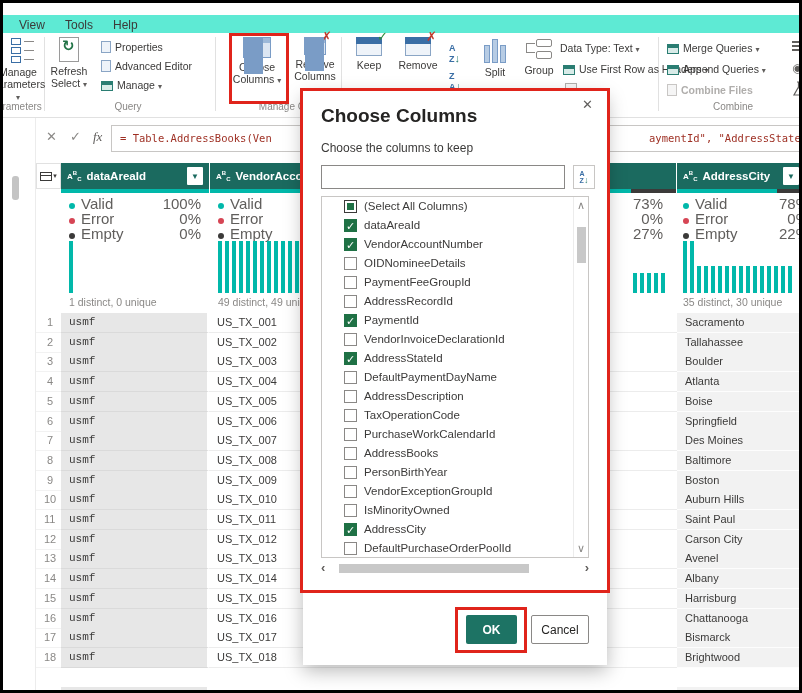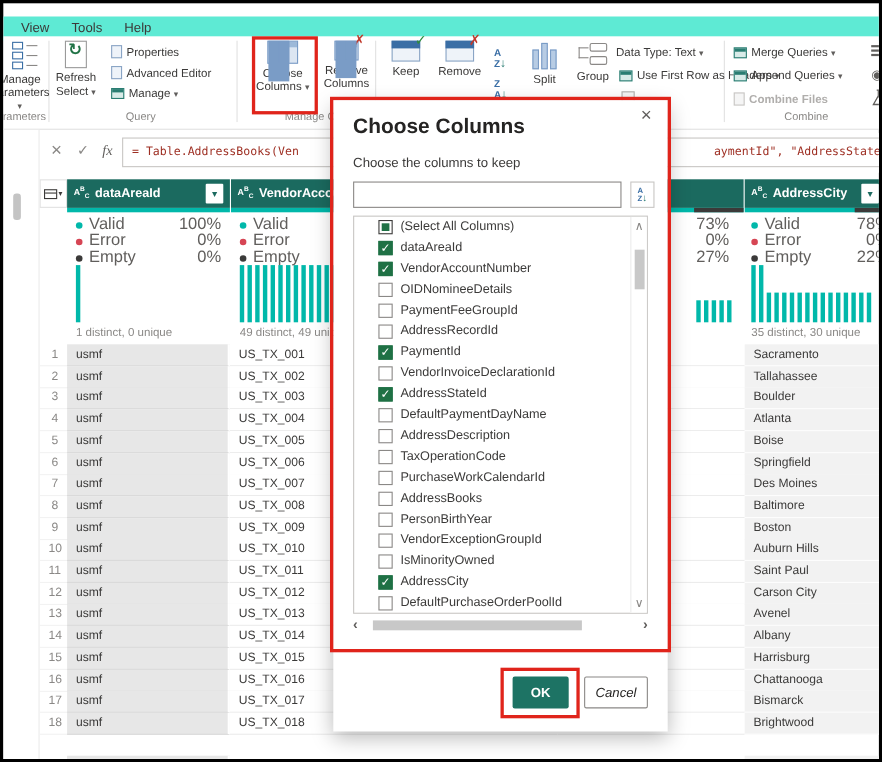--- a/index.html
+++ b/index.html
@@ -71,21 +71,21 @@
   .stat-line { position:relative; height:15px; line-height:15px; }
   .dot { display:inline-block; width:6px; height:6px; border-radius:50%; margin-right:6px; }
   .sval { position:absolute; right:0; top:0; }
   .bars { position:absolute; display:flex; align-items:flex-end; gap:3px; height:52px; }
   .bars i { display:block; width:4px; background:#01b8aa; }
   .distinct { position:absolute; top:133px; font-size:10.5px; color:#8a8886; white-space:nowrap; }
   .grow { position:absolute; left:0; height:20px; width:100%; }
   .cell { position:absolute; top:0; height:100%; font-size:11px; color:#3b3a39;
           line-height:19px; padding:0 8px; white-space:nowrap; overflow:hidden; }
   .c-num { text-align:right; color:#8a8886; border-bottom:1px solid #f2f2f2; }
-  .c-area { background:#e7e7e7; border-bottom:1px solid #dadada; border-right:2px solid #fff; }
+  .c-area { background:#e7e7e7; border-bottom:1px solid #dadada; border-right:2px solid #fff;font-family:Liberation Mono, monospace; }
   .c-vendor { background:#fff; border-bottom:1px solid #ececec; }
   .c-state { background:#fff; border-bottom:1px solid #ececec; }
   .c-city { background:#f2f2f2; border-bottom:1px solid #fdfdfd; }
 
   
   .dlg-annot { position:absolute; left:297px; top:85px; width:310px; height:505px;
                border:3px solid #e0241b; z-index:40; pointer-events:none; }
   .dialog { position:absolute; left:300px; top:88px; width:304px; height:574px; background:#fff;
             box-shadow:0 6px 18px rgba(0,0,0,.28); z-index:30; }
   .dlg-close { position:absolute; top:6px; right:14px; font-size:13px; color:#605e5c; }
@@ -106,21 +106,21 @@
   .vscroll { position:absolute; top:0; right:0; width:15px; height:100%; background:#fff; border-left:1px solid #ececec; }
   .vthumb { position:absolute; top:30px; left:3px; width:9px; height:36px; background:#c8c8c8; }
   .varr { position:absolute; left:0; width:100%; text-align:center; font-size:11px; color:#8a8886; }
   .hscroll { position:absolute; left:18px; top:470px; width:268px; height:15px; }
   .hthumb { position:absolute; top:3px; left:18px; width:190px; height:9px; background:#c8c8c8; }
   .harr { position:absolute; top:-1px; font-size:13px; font-weight:bold; color:#605e5c; }
   .ok-annot { position:absolute; left:152px; top:516px; width:72px; height:46px; border:3px solid #e0241b; }
   .btn-ok { position:absolute; left:163px; top:524px; width:51px; height:29px; background:#1d7364; color:#fff;
             font-size:12px; font-weight:bold; border:none; border-radius:2px; }
   .btn-cancel { position:absolute; left:228px; top:524px; width:58px; height:29px; background:#fff; color:#252423;
-                font-size:12px; border:1px solid #8a8886; border-radius:2px;font-style:italic; }
+                font-size:12px; border:1px solid #8a8886; border-radius:2px; }
 
   .red-box-ribbon { position:absolute; left:226px; top:30px; width:60px; height:71px;
                     border:3px solid #e0241b; z-index:20; pointer-events:none; }
   sup,sub { font-size:6px; }
 </style>
 </head>
 <body>
 
 <div class="screen">
 

